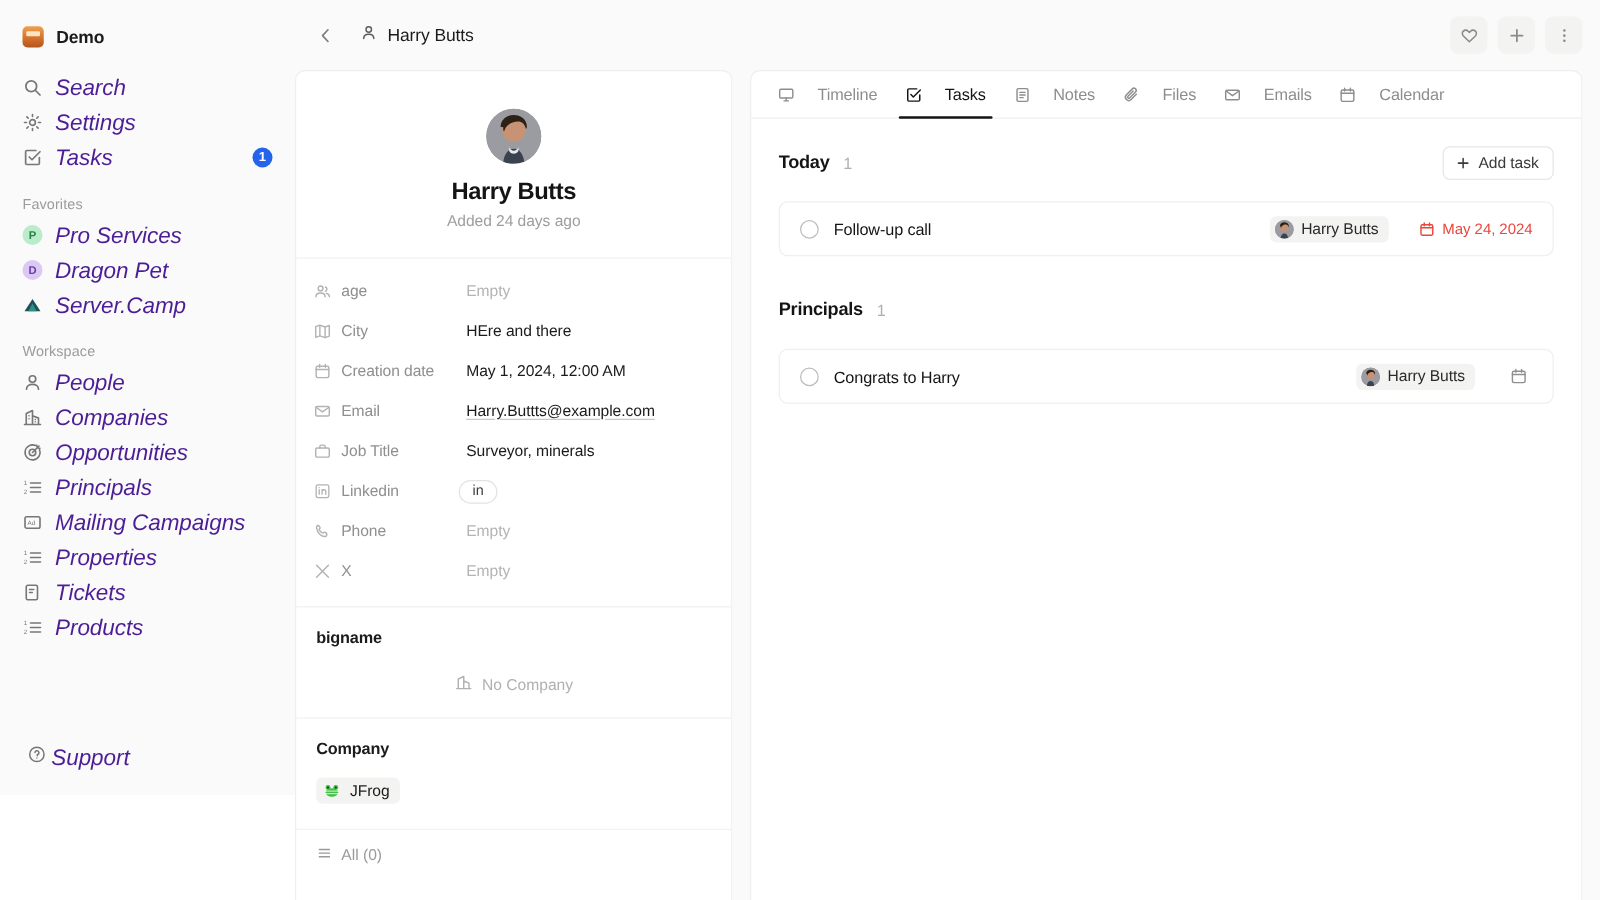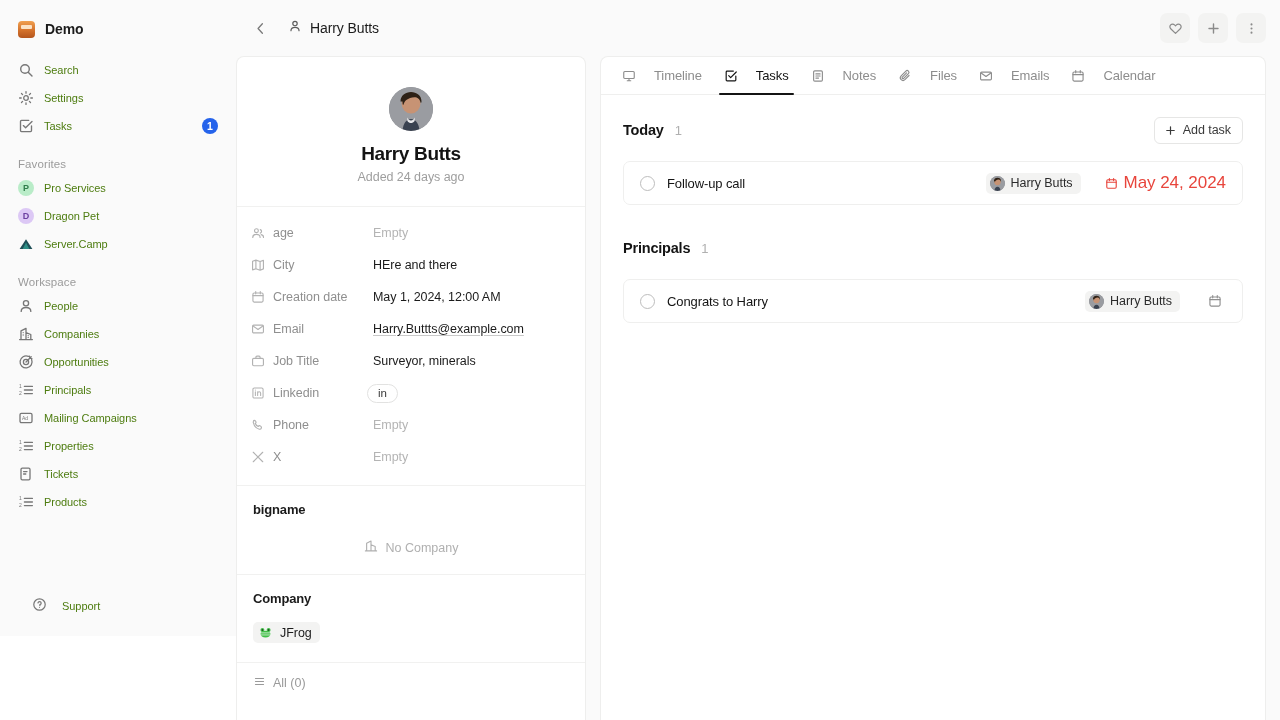--- a/index.html
+++ b/index.html
@@ -37,21 +37,21 @@
   .ws-name { font-size: 14px; font-weight: 700; color: #1b1b1b; letter-spacing: -0.1px; }
 
   .nav-block { margin-top: 12px; }
   .nav-item {
     display: flex; align-items: center; gap: 10px;
     height: 28px; padding: 0 8px; border-radius: 6px;
     cursor: pointer; position: relative;
   }
   .nav-item .ico { width: 16px; height: 16px; flex: 0 0 16px; display: flex; align-items: center; justify-content: center; }
   .nav-item .ico svg { width: 16px; height: 16px; display: block; }
-  .nav-label { font-size: 11px; color: #4d7c0f; letter-spacing: -0.05px; white-space: nowrap; }
+  .nav-label { font-size: 18px; color: #4c1d95; letter-spacing: -0.05px; white-space: nowrap; font-style: italic; }
   .badge {
     position: absolute; right: 8px; top: 50%; transform: translateY(-50%);
     min-width: 16px; height: 16px; padding: 0 4px;
     background: #2563eb; color: #fff;
     border-radius: 9px; font-size: 10.5px; font-weight: 700;
     display: flex; align-items: center; justify-content: center;
   }
 
   .section-label {
     font-size: 11.5px; color: #9b9b9b; font-weight: 400;
@@ -59,22 +59,22 @@
   }
   .fav-avatar {
     width: 16px; height: 16px; border-radius: 50%; flex: 0 0 16px;
     display: flex; align-items: center; justify-content: center;
     font-size: 9px; font-weight: 700;
   }
   .fav-green { background: #b9ecc8; color: #2f7d4a; }
   .fav-purple { background: #dcc8f5; color: #6b3fa0; }
 
   .support-row {
-    position: absolute; bottom: 16px; left: 24px;
-    display: flex; align-items: center; gap: 15px;
+    position: absolute; bottom: 16px; left: 14px;
+    display: flex; align-items: center; gap: 4px;
     padding: 0 8px; height: 28px; border-radius: 6px; cursor: pointer;
   }
 
   
   .main { flex: 1; display: flex; flex-direction: column; min-width: 0; background: #fafafa; }
 
   .topbar {
     height: 56px; flex: 0 0 56px; display: flex; align-items: center;
     padding: 0 14px 0 12px; gap: 10px;
   }
@@ -189,21 +189,21 @@
   .task-title { font-size: 13px; color: #141414; letter-spacing: -0.1px; }
   .task-spacer { flex: 1; }
   .assignee-chip {
     display: inline-flex; align-items: center; gap: 6px;
     background: #f3f3f2; border-radius: 5px; padding: 3px 8px 3px 4px;
   }
   .assignee-chip span { font-size: 12.5px; color: #2b2b2b; letter-spacing: -0.05px; }
   .avatar-sm { width: 15px; height: 15px; border-radius: 50%; flex: 0 0 15px; overflow: hidden; background: #8b8d92; position: relative; }
   .due-chip { display: inline-flex; align-items: center; gap: 6px; margin-left: 12px; }
   .due-chip .dico { width: 13px; height: 13px; display: flex; align-items: center; justify-content: center; }
-  .due-chip span { font-size: 17px; letter-spacing: -0.05px; }
+  .due-chip span { font-size: 12px; letter-spacing: -0.05px; }
   .due-overdue { color: #e8453c; }
   .due-empty-btn {
     width: 22px; height: 22px; margin-left: 12px; border-radius: 5px;
     display: flex; align-items: center; justify-content: center; color: #8f8f8f; cursor: pointer;
   }
   .group-gap { height: 30px; }
 </style>
 </head>
 <body>
 

